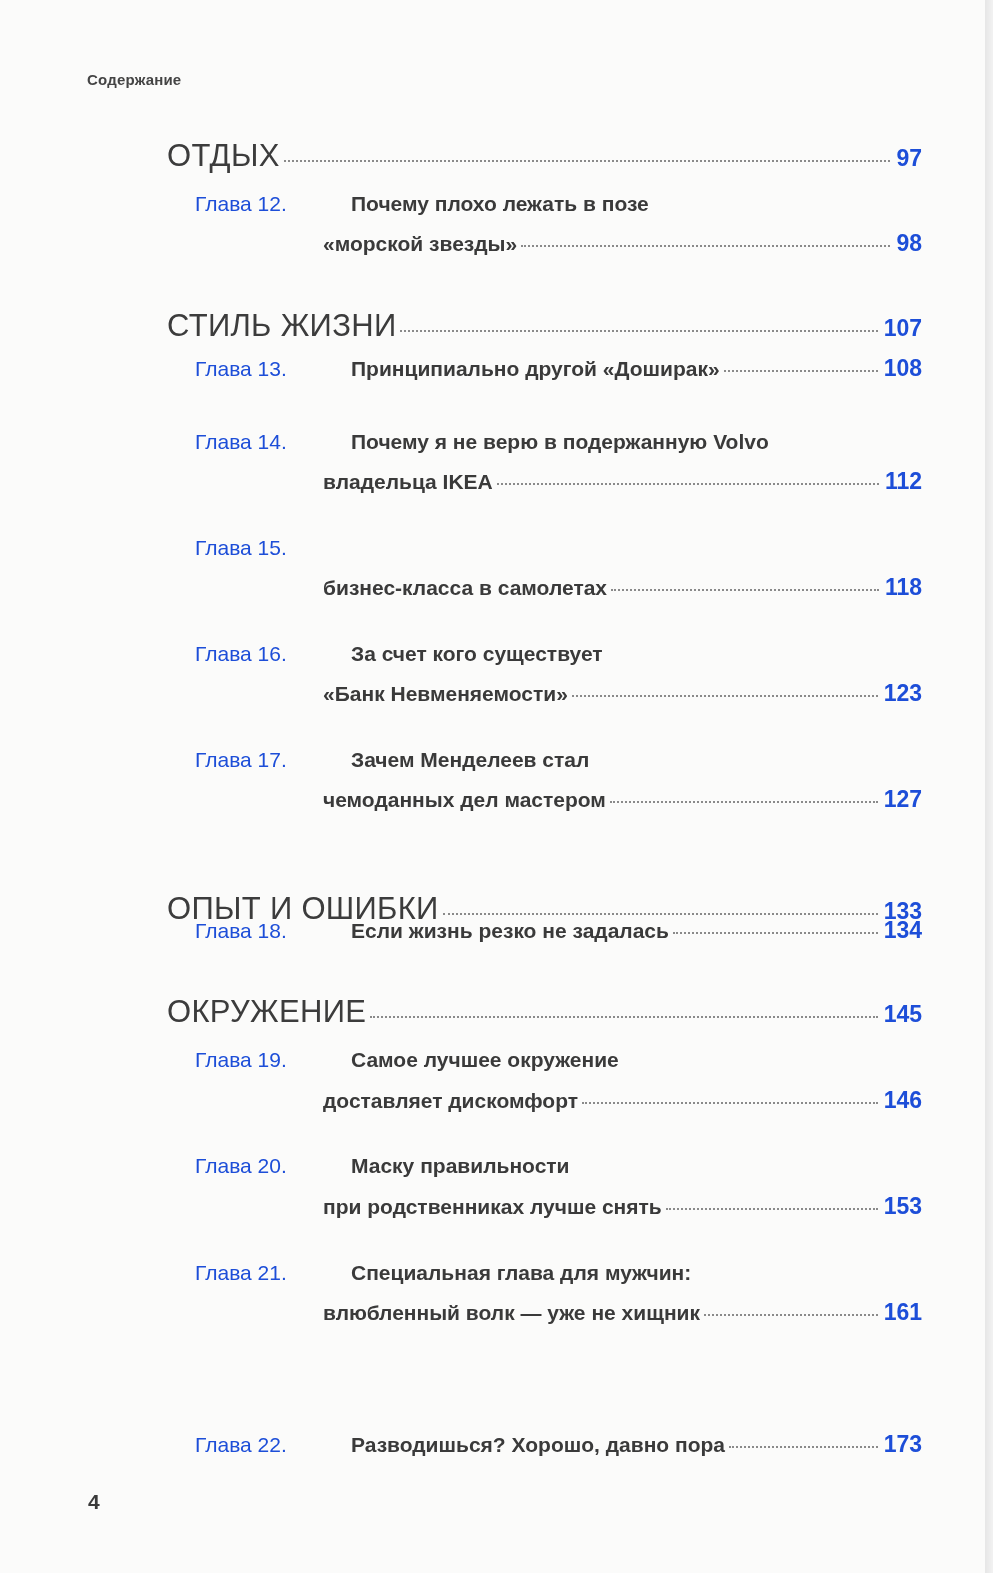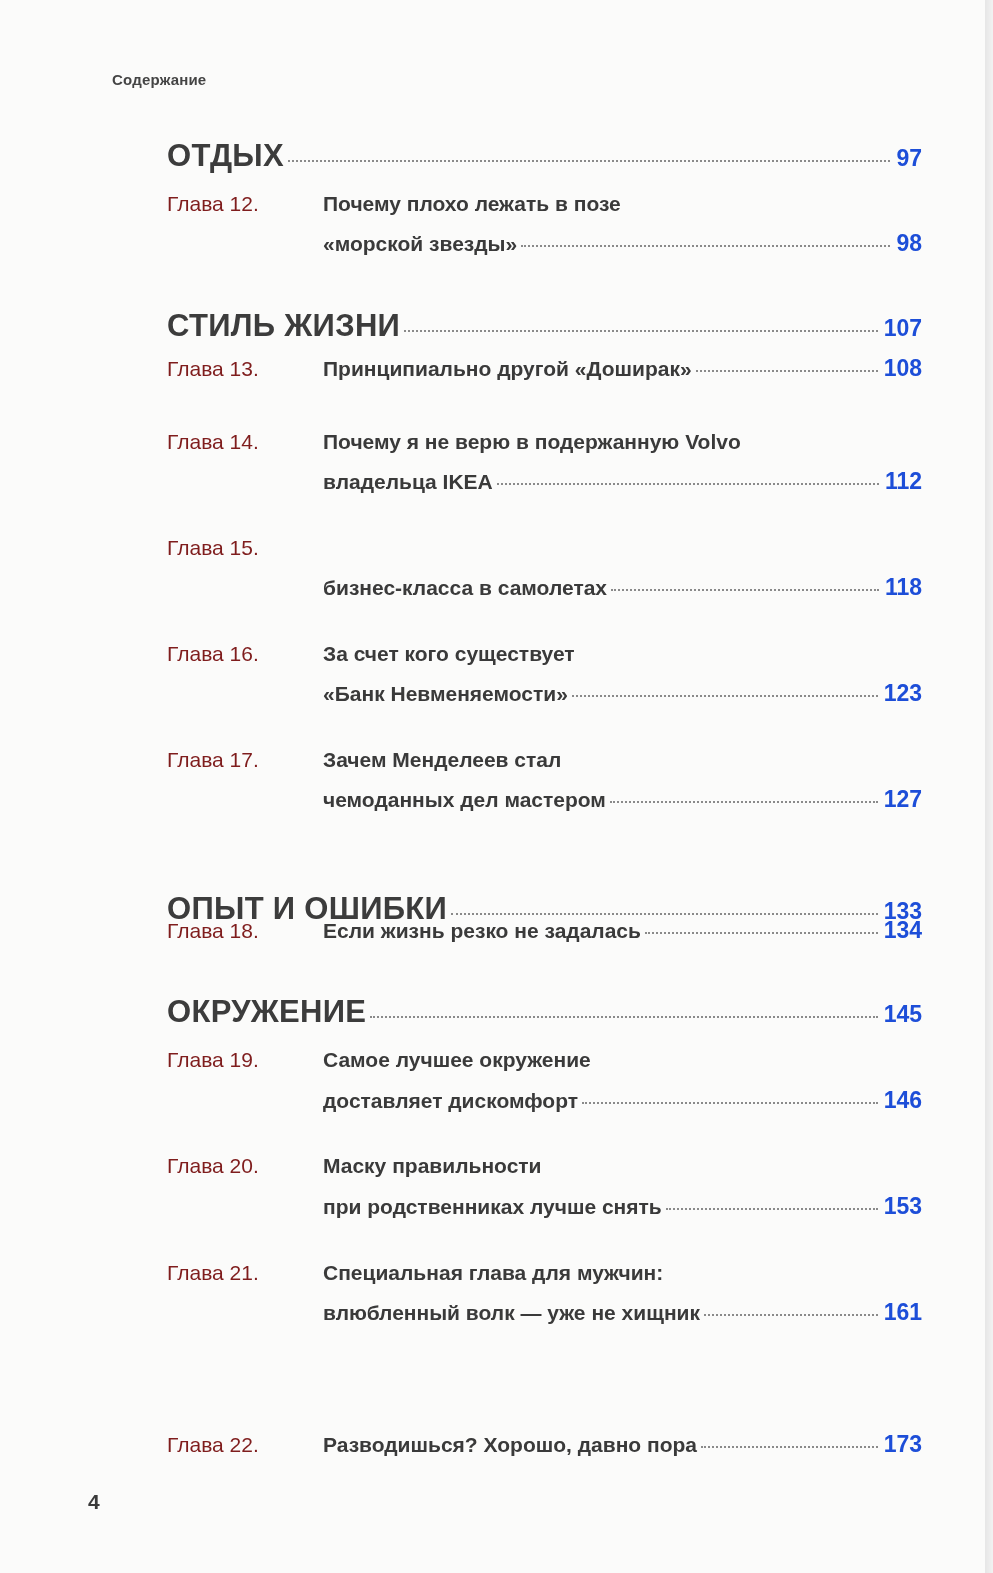--- a/index.html
+++ b/index.html
@@ -13,44 +13,43 @@
   }
   .edge-strip {
     position: absolute; top: 0; right: 0;
     width: 8px; height: 1573px;
     background: linear-gradient(to right, #e6e6e6, #f2f2f2);
   }
   .running-head {
     position: absolute; left: 87px; top: 71px;
     font-size: 15px; font-weight: bold; color: #444;
     letter-spacing: 0.2px;
-    margin-left: 25px;
   }
   .toc { position: absolute; left: 0; top: 0; width: 993px; }
   .row {
     position: absolute; left: 167px; width: 755px;
     display: flex; align-items: baseline;
   }
   .section .title {
-    font-size: 31px; font-weight: bold; color: #3c3c3c;
+    font-size: 31px; font-weight: normal; color: #3c3c3c;
     letter-spacing: 0.3px; white-space: nowrap;
   }
   .leader {
     flex: 1;
     border-bottom: 2px dotted #8a8a8a;
     margin: 0 6px 0 4px;
     transform: translateY(-4px);
     height: 0;
   }
   .page {
     font-size: 23px; font-weight: bold; color: #1d4ed8; white-space: nowrap;
   }
   .chap-label {
     width: 127px; flex: none;
-    font-size: 21px; color: #7f1d1d; white-space: nowrap;
+    font-size: 21px; color: #1d4ed8; white-space: nowrap; margin-left: 28px;
   }
   .chap-title {
     font-size: 21px; font-weight: bold; color: #3a3a3a; white-space: nowrap; margin-left: 29px;
   }
   .cont { left: 294px; width: 628px; }
   .folio {
     position: absolute; left: 88px; top: 1490px;
     font-size: 21px; font-weight: bold; color: #3a3a3a;
   }
 </style>

